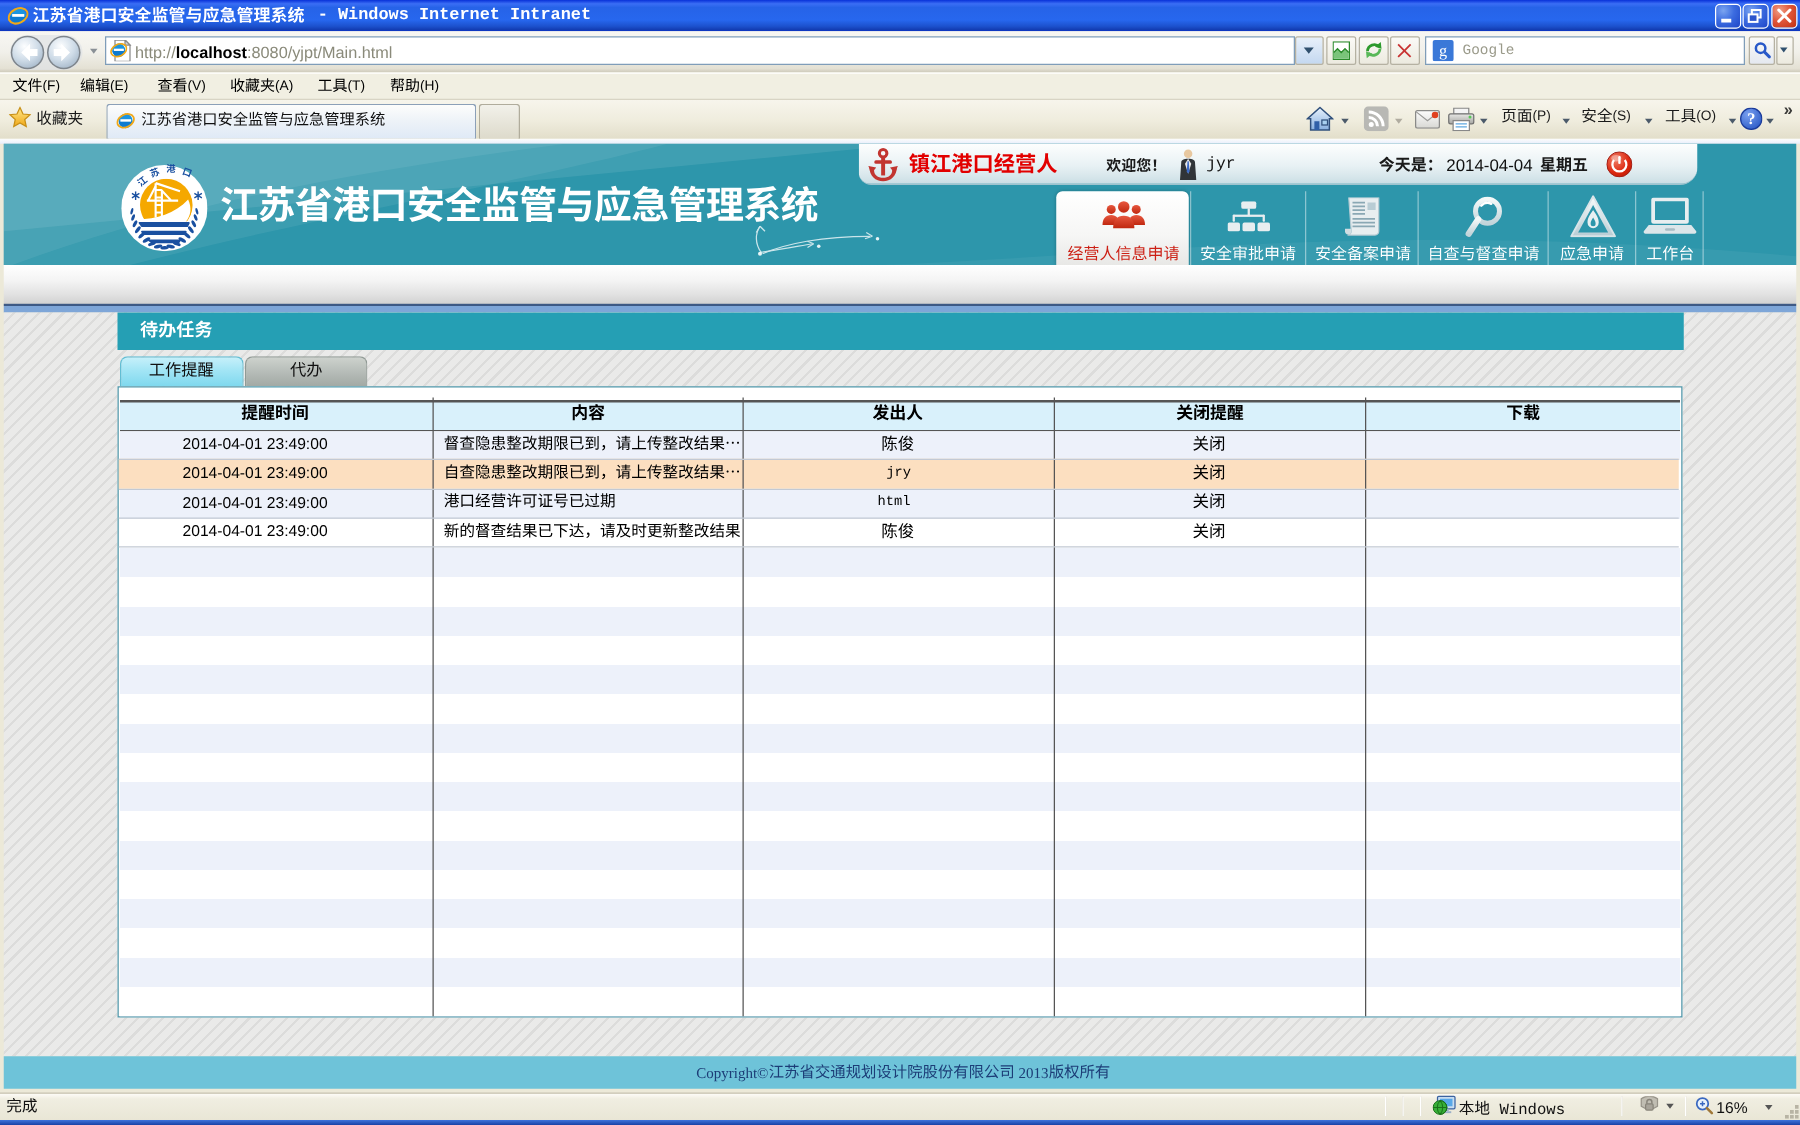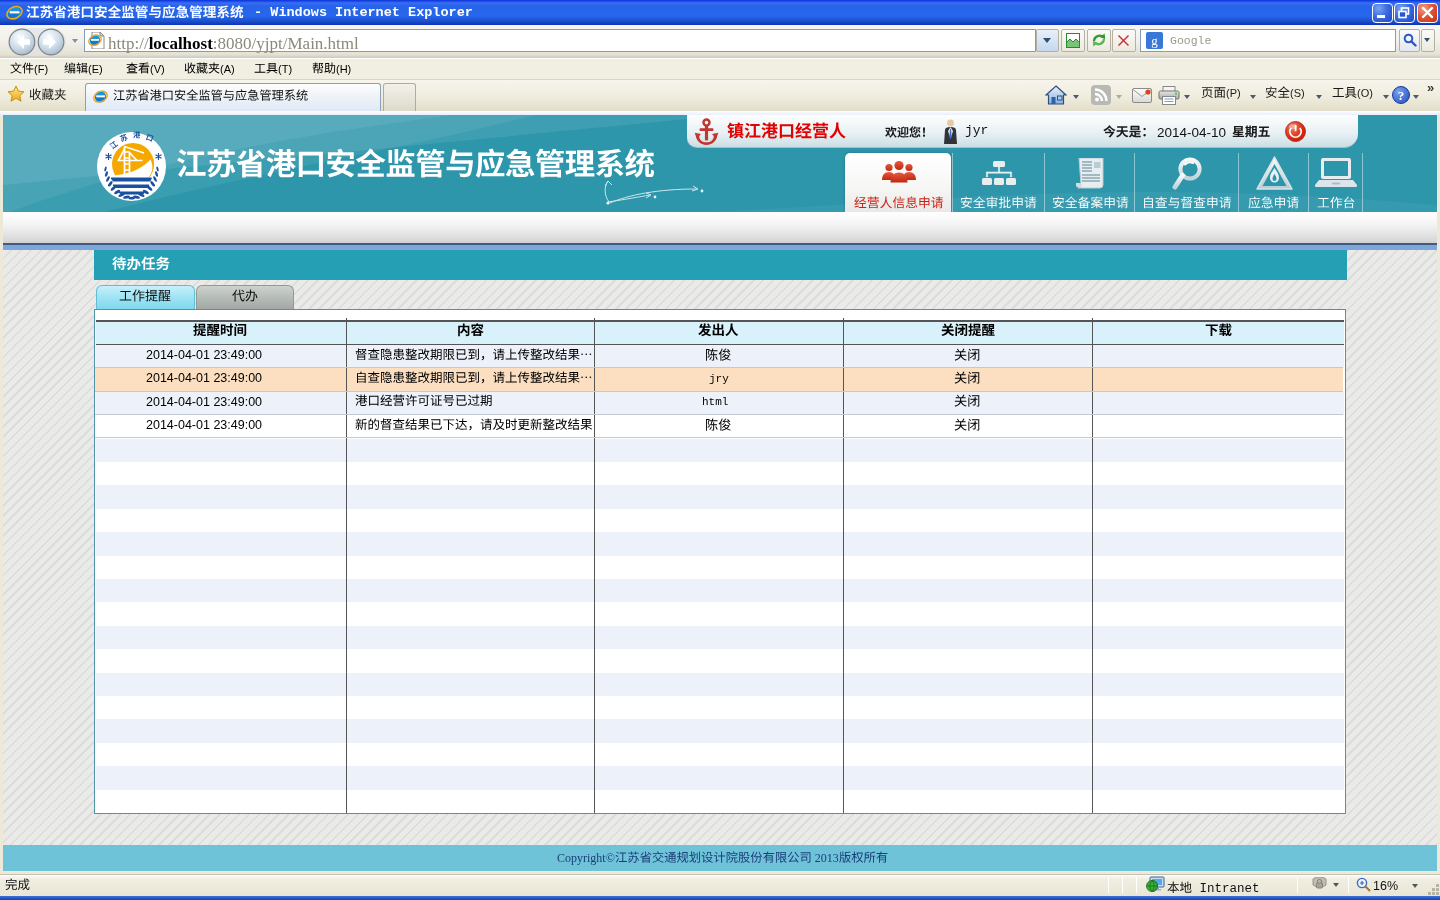--- a/index.html
+++ b/index.html
@@ -70,21 +70,21 @@
         <use href="#b7BA1" x="8000"></use>
         <use href="#b4E0E" x="9000"></use>
         <use href="#b5E94" x="10000"></use>
         <use href="#b6025" x="11000"></use>
         <use href="#b7BA1" x="12000"></use>
         <use href="#b7406" x="13000"></use>
         <use href="#b7CFB" x="14000"></use>
         <use href="#b7EDF" x="15000"></use>
       </g>
     </svg>
-    <span style="font-family:'Liberation Mono',monospace;font-weight:bold;font-size:13.5px;color:#fff;margin-left:2px;white-space:pre"> - Windows Internet Explorer</span>
+    <span style="font-family:'Liberation Mono',monospace;font-weight:bold;font-size:13.5px;color:#fff;margin-left:2px;white-space:pre"> - Windows Internet Intranet</span>
   </div>
 <div class="winbtn blue" style="left:1372px">
     <svg width="19" height="18" viewBox="0 0 19 18">
       <rect x="4" y="11" width="8" height="3" fill="#fff"></rect>
     </svg>
   </div>
 <div class="winbtn blue" style="left:1394px">
     <svg width="19" height="18" viewBox="0 0 19 18">
       <rect x="6.5" y="4" width="7" height="6" fill="none" stroke="#fff" stroke-width="1.6"></rect>
       <rect x="4" y="7.5" width="7" height="6" fill="#2c55cc" stroke="#fff" stroke-width="1.6"></rect>
@@ -124,21 +124,21 @@
   </div>
 <div class="abs" style="left:88px;top:33px">
     <svg width="14" height="14" viewBox="0 0 20 20">
 <circle cx="10" cy="10" r="7.4" fill="#1b95e0"></circle>
 <path d="M2.6 10.6 a7.4 7.4 0 0 0 14.8 0z" fill="#0d7bd0"></path>
 <rect x="4.4" y="8.5" width="11.4" height="2.6" fill="#fff"></rect>
 <path d="M16.6 12.4 a7.4 7.4 0 0 1 -3.6 4z" fill="#cfe8fa"></path>
 <ellipse cx="10" cy="10.2" rx="9.3" ry="6.7" transform="rotate(-27 10 10.2)" fill="none" stroke="#f0a818" stroke-width="1.9"></ellipse>
 </svg>
   </div>
-<div class="abs" style="left:108px;top:34px;font-family:Liberation Serif, serif;font-size:17px;color:#8a8a7a">http://<b style="color:#000">localhost</b>:8080/yjpt/Main.html</div>
+<div class="abs" style="left:108px;top:34px;font-family:Liberation Sans, sans-serif;font-size:13px;color:#8a8a7a">http://<b style="color:#000">localhost</b>:8080/yjpt/Main.html</div>
 <div class="tbbtn" style="left:1036px;width:23px;background:linear-gradient(180deg,#e8f0fa,#c4d8f0)"></div>
 <div class="abs" style="left:1043px;top:38px;width:0;height:0;border-left:4px solid transparent;border-right:4px solid transparent;border-top:5px solid #30506e"></div>
 <div class="tbbtn" style="left:1061px;width:24px"></div>
 <div class="abs" style="left:1066px;top:33px">
     <svg width="14" height="15" viewBox="0 0 14 15">
       <rect x="0.5" y="0.5" width="13" height="14" fill="#fff" stroke="#2a8a2a"></rect>
       <path d="M1 9 l3 -3 l3 3 l3 -3 l3 3 v5 h-12z" fill="#7ac47a"></path>
       <path d="M1 9 l3 -3 l3 3 l3 -3 l3 3" fill="none" stroke="#2a8a2a"></path>
     </svg>
   </div>
@@ -557,21 +557,21 @@
 <div class="abs" style="left:1100px;top:10px">
       <svg width="51" height="14" viewBox="0 0 51 14" fill="#1a1a1a">
         <g transform="translate(0,11.3) scale(0.012800,-0.012800)">
           <use href="#b4ECA" x="0"></use>
           <use href="#b5929" x="1000"></use>
           <use href="#b662F" x="2000"></use>
           <use href="#bFF1A" x="3000"></use>
         </g>
       </svg>
     </div>
-<div class="abs" style="left:1154px;top:10px;font-size:13.5px;color:#111">2014-04-10</div>
+<div class="abs" style="left:1154px;top:10px;font-size:13.5px;color:#111">2014-04-04</div>
 <div class="abs" style="left:1229px;top:10px">
       <svg width="38" height="14" viewBox="0 0 38 14" fill="#1a1a1a">
         <g transform="translate(0,11.3) scale(0.012800,-0.012800)">
           <use href="#b661F" x="0"></use>
           <use href="#b671F" x="1000"></use>
           <use href="#b4E94" x="2000"></use>
         </g>
       </svg>
     </div>
 <div class="abs" style="left:1282px;top:6px">
@@ -1036,21 +1036,21 @@
       <circle cx="6" cy="10" r="5.5" fill="#38b038"></circle>
       <path d="M6 4.5 a5.5 5.5 0 0 1 0 11 M0.5 10 h11 M6 4.5 a8 8 0 0 0 0 11 M6 4.5 a8 8 0 0 1 0 11" fill="none" stroke="#1a701a" stroke-width="0.8"></path>
       <circle cx="6" cy="10" r="5.5" fill="none" stroke="#1a701a" stroke-width="0.8"></circle>
     </svg>
   </div>
 <div class="abs ib" style="left:1167px;top:878px"><svg width="25" height="14" viewBox="0 0 25 14" fill="#111">
       <g transform="translate(0,11.0) scale(0.012500,-0.012500)">
         <use href="#r672C" x="0"></use>
         <use href="#r5730" x="1000"></use>
       </g>
-    </svg><span style="font-family:'Liberation Mono',monospace;font-size:12.5px;color:#111"> Intranet</span></div>
+    </svg><span style="font-family:'Liberation Mono',monospace;font-size:12.5px;color:#111"> Windows</span></div>
 <div class="abs" style="left:1311px;top:877px">
     <svg width="17" height="16" viewBox="0 0 17 16">
       <path d="M2 2 a9 7 0 0 1 13 0 v6 a9 7 0 0 1 -13 0z" fill="#c0bdb2" stroke="#98948a"></path>
       <rect x="5.5" y="6" width="6" height="5" rx="1" fill="#a8a49a" stroke="#88847a"></rect>
       <path d="M6.5 6 v-1.5 a2 2 0 0 1 4 0 V6" fill="none" stroke="#88847a" stroke-width="1.2"></path>
     </svg>
   </div>
 <div class="abs" style="left:1333px;top:883px;width:0;height:0;border-left:3px solid transparent;border-right:3px solid transparent;border-top:4px solid #555"></div>
 <div class="abs" style="left:1356px;top:877px">
     <svg width="15" height="15" viewBox="0 0 15 15">

